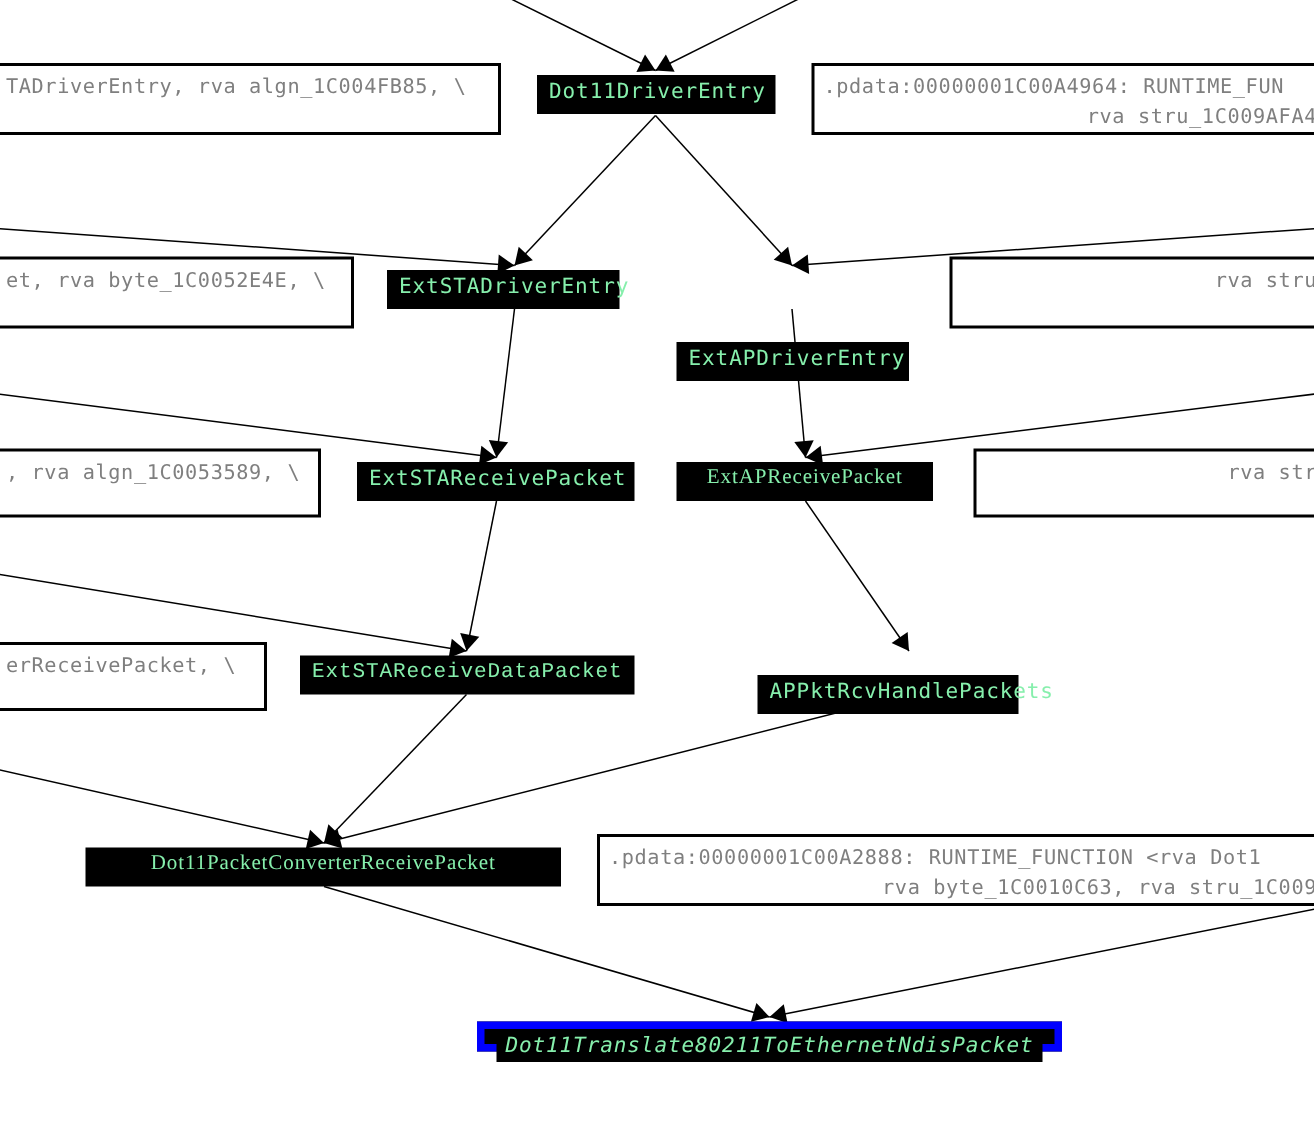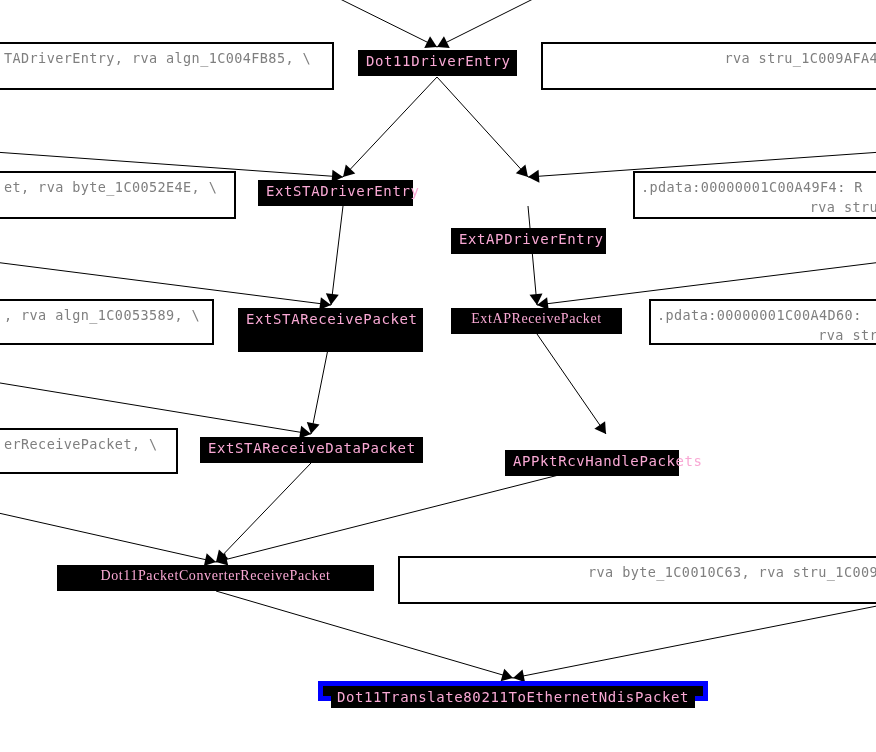--- a/index.html
+++ b/index.html
@@ -8,21 +8,21 @@
     width:876px;height:752px;
     background:#ffffff;
     overflow:hidden;
     font-family:"DejaVu Sans Mono","Liberation Mono",monospace;
   }
   #edges{position:absolute;left:0;top:0;width:876px;height:752px;}
 
   .node{
     position:absolute;
     background:#000000;
-    color:#f9a8d4;
+    color:#86efac;
     font-family:"DejaVu Sans Mono","Liberation Mono",monospace;
     font-size:14px;
     line-height:22px;
     height:22px;
     letter-spacing:0.6px;
     white-space:pre;
     text-align:center;
     padding:0 8px;
     box-sizing:border-box;
     z-index:4;
@@ -96,33 +96,33 @@
       <polyline points="-6,512 216,562" fill="none" stroke="#000000" stroke-width="1"></polyline>
       <polygon points="216,562 206.69699914193058,553.2419080254452 203.8406219299584,565.9242228466018" fill="#000000"></polygon>
       <polyline points="216,591 513,678" fill="none" stroke="#000000" stroke-width="1"></polyline>
       <polygon points="513,678 504.2708473172411,668.6698395811711 500.61633253500884,681.1455969412052" fill="#000000"></polygon>
       <polyline points="882,605 513,678" fill="none" stroke="#000000" stroke-width="1"></polyline>
       <polygon points="513,678 525.052322572759,682.2416412627853 522.529403388564,669.4888031947308" fill="#000000"></polygon>
     </svg>
 
   <div id="databoxes">
       <div class="databox" style="left: -4px; top: 42px; width: 338px; height: 48px;"><span class="l1">TADriverEntry, rva algn_1C004FB85, \</span></div>
-      <div class="databox" style="left: 541px; top: 42px; width: 345px; height: 48px;"><span class="l2">rva stru_1C009AFA4</span></div>
+      <div class="databox" style="left: 541px; top: 42px; width: 345px; height: 48px;"><span class="l1">.pdata:00000001C00A4964: RUNTIME_FUN</span><span class="l2">rva stru_1C009AFA4</span></div>
       <div class="databox" style="left: -4px; top: 171px; width: 240px; height: 48px;"><span class="l1">et, rva byte_1C0052E4E, \</span></div>
-      <div class="databox" style="left: 633px; top: 171px; width: 253px; height: 48px;"><span class="l1">.pdata:00000001C00A49F4: R</span><span class="l2">rva stru</span></div>
+      <div class="databox" style="left: 633px; top: 171px; width: 253px; height: 48px;"><span class="l2">rva stru</span></div>
       <div class="databox" style="left: -4px; top: 299px; width: 218px; height: 46px;"><span class="l1">, rva algn_1C0053589, \</span></div>
-      <div class="databox" style="left: 649px; top: 299px; width: 237px; height: 46px;"><span class="l1">.pdata:00000001C00A4D60:</span><span class="l2">rva str</span></div>
+      <div class="databox" style="left: 649px; top: 299px; width: 237px; height: 46px;"><span class="l2">rva str</span></div>
       <div class="databox" style="left: -4px; top: 428px; width: 182px; height: 46px;"><span class="l1">erReceivePacket, \</span></div>
-      <div class="databox" style="left: 398px; top: 556px; width: 488px; height: 48px;"><span class="l2">rva byte_1C0010C63, rva stru_1C009</span></div>
+      <div class="databox" style="left: 398px; top: 556px; width: 488px; height: 48px;"><span class="l1">.pdata:00000001C00A2888: RUNTIME_FUNCTION &lt;rva Dot1</span><span class="l2">rva byte_1C0010C63, rva stru_1C009</span></div>
     </div>
   <div id="nodes">
       <div class="node" style="left: 358px; top: 50px; width: 159px; height: 26px;">Dot11DriverEntry</div>
       <div class="node" style="left: 258px; top: 180px; width: 155px; height: 26px;">ExtSTADriverEntry</div>
       <div class="node" style="left: 451px; top: 180px; width: 155px; height: 26px; margin-top: 48px;">ExtAPDriverEntry</div>
-      <div class="node" style="left: 238px; top: 308px; width: 185px; height: 44px;">ExtSTAReceivePacket</div>
+      <div class="node" style="left: 238px; top: 308px; width: 185px; height: 26px;">ExtSTAReceivePacket</div>
       <div class="node" style="left: 451px; top: 308px; width: 171px; height: 26px; font-family: Liberation Serif, serif;">ExtAPReceivePacket</div>
-      <div class="node" style="left: 200px; top: 437px; width: 223px; height: 26px;">ExtSTAReceiveDataPacket</div>
+      <div class="node" style="left: 200px; top: 437px; width: 223px; height: 26px; font-family: Liberation Mono, monospace;">ExtSTAReceiveDataPacket</div>
       <div class="node" style="left: 505px; top: 450px; width: 174px; height: 26px;">APPktRcvHandlePackets</div>
       <div class="node" style="left: 57px; top: 565px; width: 317px; height: 26px; font-family: Liberation Serif, serif;">Dot11PacketConverterReceivePacket</div>
-      <div class="node selected" style="left: 318px; top: 681px; width: 390px; height: 20px;"><span class="inner">Dot11Translate80211ToEthernetNdisPacket</span></div>
+      <div class="node selected" style="left: 318px; top: 681px; width: 390px; height: 20px; font-style: italic;"><span class="inner">Dot11Translate80211ToEthernetNdisPacket</span></div>
     </div>
 
 </div>
 
 </body></html>

